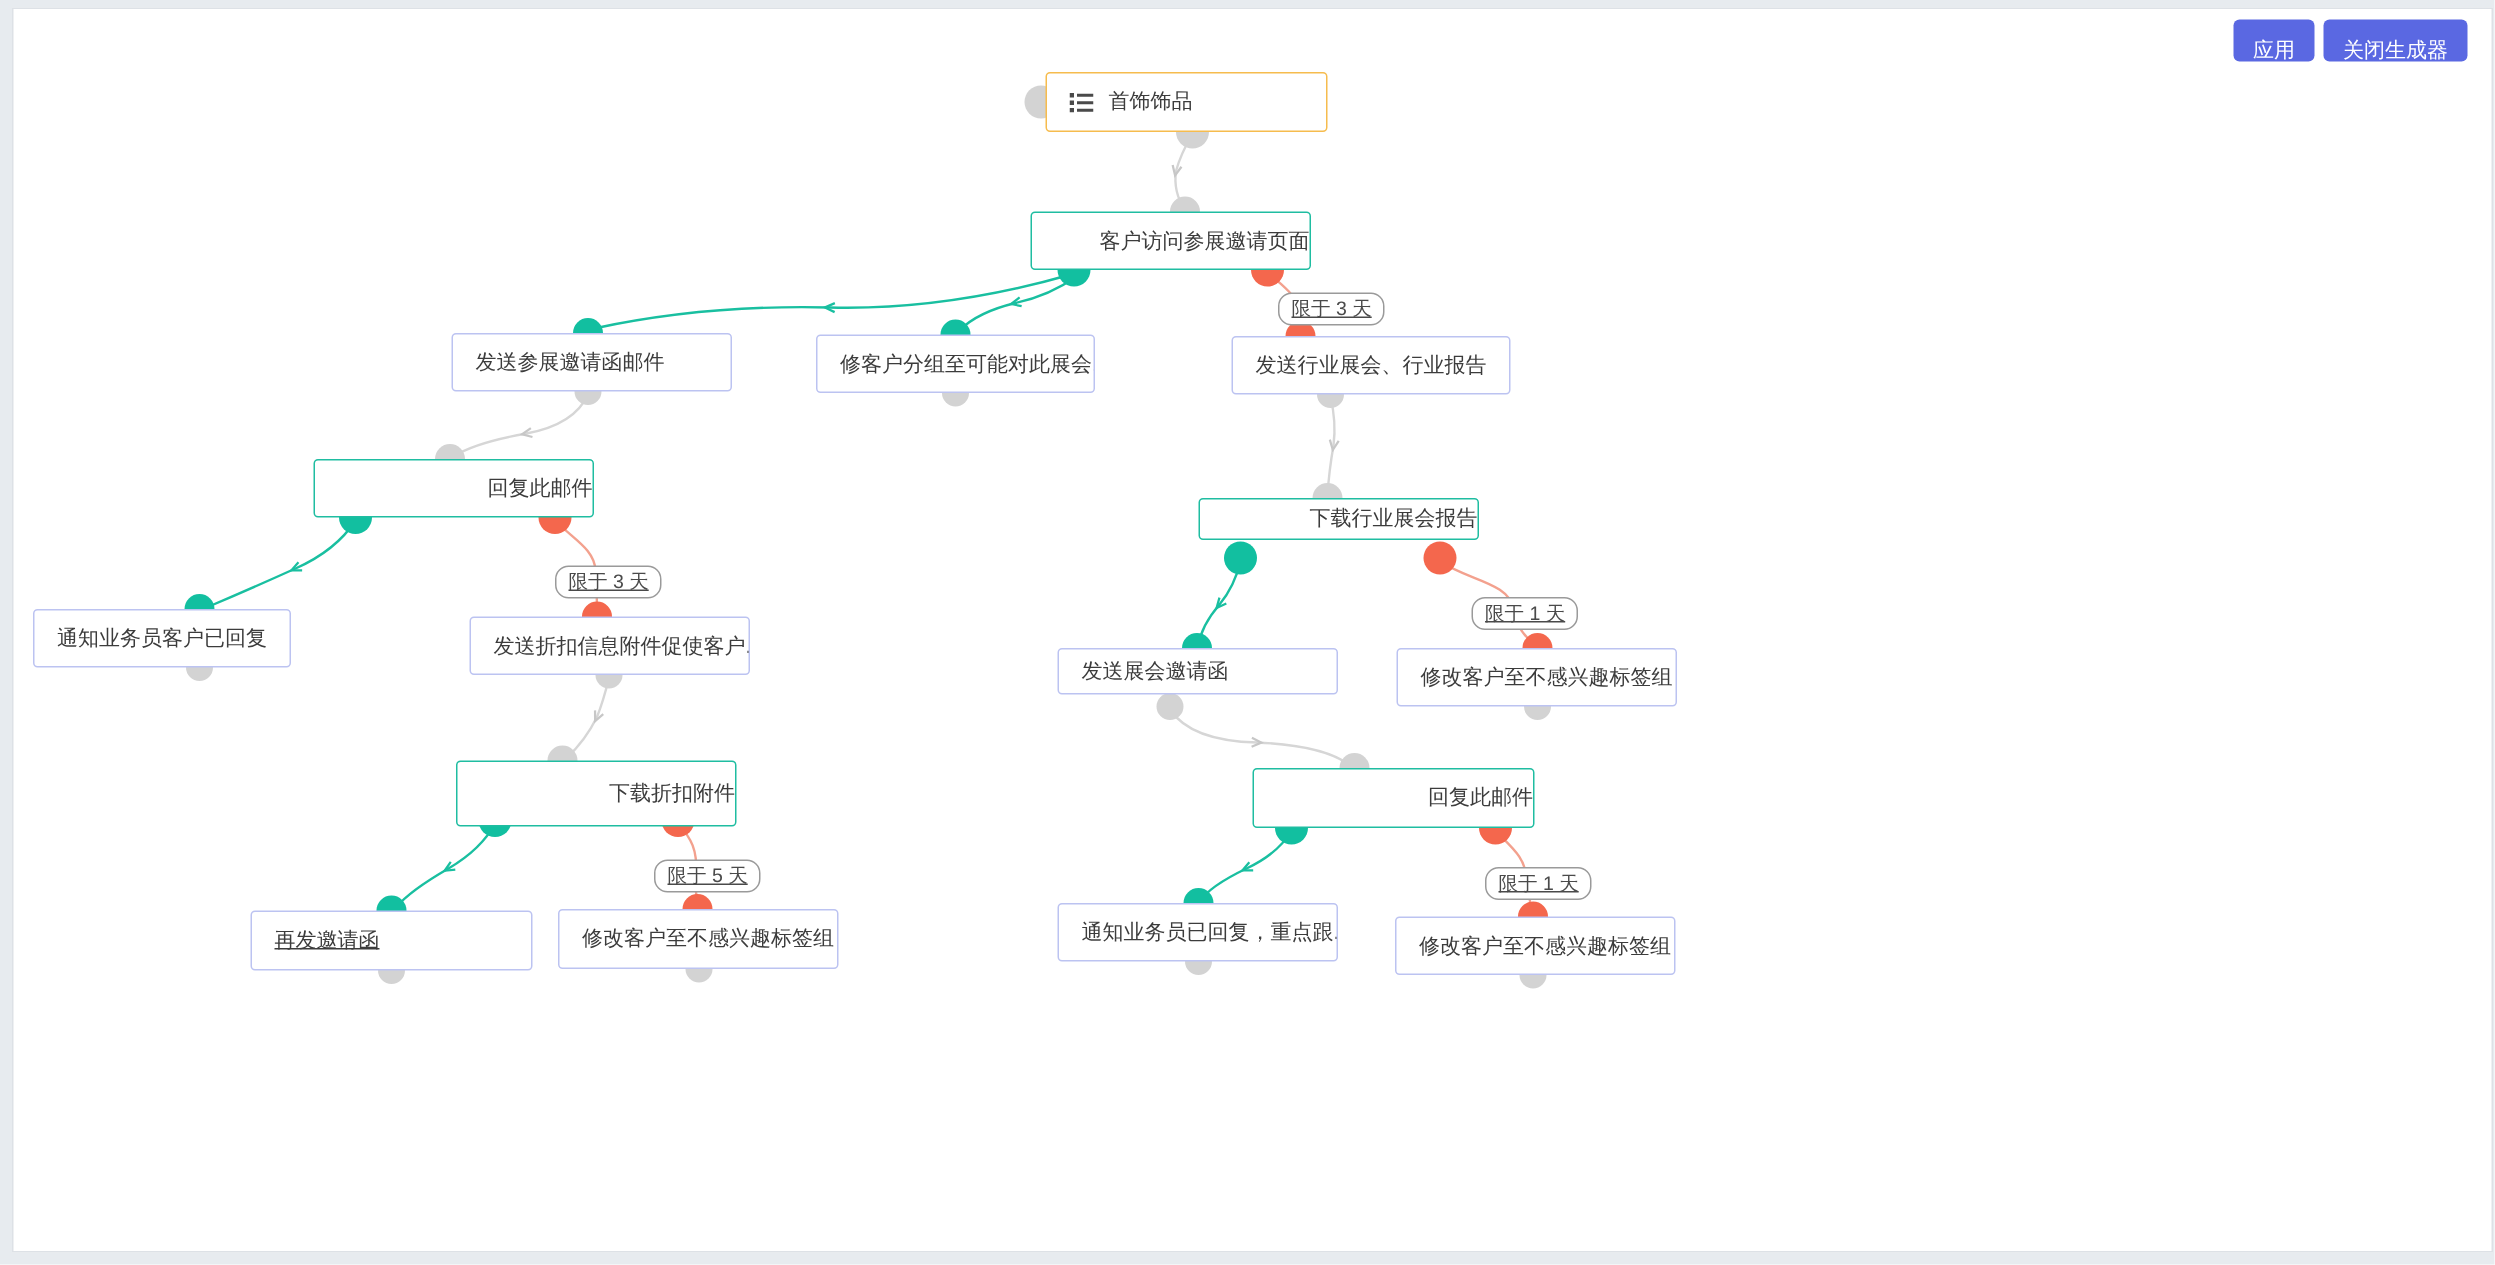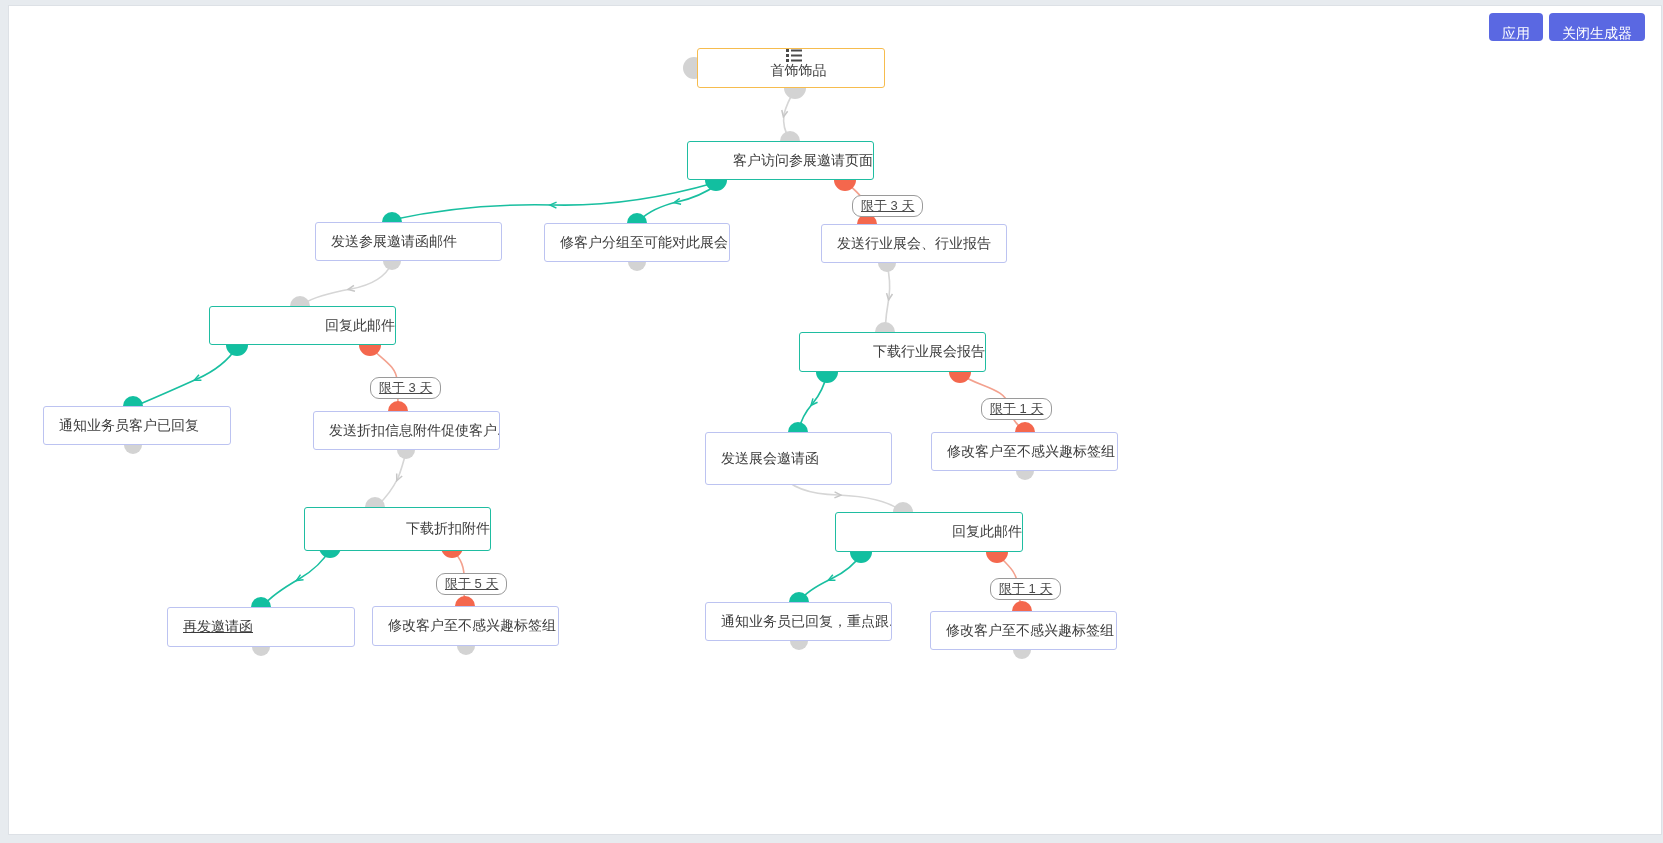--- a/index.html
+++ b/index.html
@@ -17,36 +17,36 @@
   
   .node{
     position:absolute;box-sizing:border-box;
     background:#ffffff;border:1px solid #bcc3f1;border-radius:3px;
     font-size:14px;color:#3c3c3c;
     display:flex;align-items:center;padding-left:15px;
     white-space:nowrap;overflow:hidden;
     z-index:3;
   }
   .node.teal{border-color:#1fbda1;justify-content:flex-end;}
-  .node.orange{border-color:#f6bc4e;justify-content:flex-start;flex-direction:column;}
+  .node.orange{border-color:#f6bc4e;justify-content:flex-start;}
   .node .list-icon{margin-right:10px;display:inline-flex;}
   
   #n0 {left:697px;top:48px;width:188px;height:40px;}
   #n1 {left:687px;top:141px;width:187px;height:39px;}
-  #n2 {left:315px;top:222px;width:187px;height:39px;text-align:center;}
+  #n2 {left:301px;top:222px;width:187px;height:39px;text-align:center;}
   #n3 {left:544px;top:223px;width:186px;height:39px;}
   #n4 {left:800px;top:224px;width:186px;height:39px;margin-left:21px;}
   #n5 {left:209px;top:306px;width:187px;height:39px;}
-  #n6 {left:43px; top:406px;width:188px;height:39px;}
+  #n6 {left:22px; top:406px;width:172px;height:39px;}
   #n7 {left:313px;top:411px;width:187px;height:39px;}
   #n8 {left:304px;top:507px;width:187px;height:44px;}
   #n9 {left:167px;top:607px;width:188px;height:40px;text-decoration:underline;}
   #n10{left:372px;top:606px;width:187px;height:40px;}
-  #n11{left:799px;top:332px;width:187px;height:40px;}
-  #n12{left:705px;top:432px;width:187px;height:53px;}
+  #n11{left:799px;top:332px;width:187px;height:28px;}
+  #n12{left:705px;top:432px;width:187px;height:31px;}
   #n13{left:931px;top:432px;width:187px;height:39px;}
   #n14{left:835px;top:512px;width:188px;height:40px;}
   #n15{left:705px;top:602px;width:187px;height:39px;}
   #n16{left:930px;top:611px;width:187px;height:39px;}
   
   .edge-label{
     position:absolute;z-index:4;box-sizing:border-box;
     background:#ffffff;border:1px solid #9a9a9a;border-radius:9px;
     font-size:13px;color:#4a4a4a;
     padding:2px 8px;line-height:16px;white-space:nowrap;text-decoration:underline;

